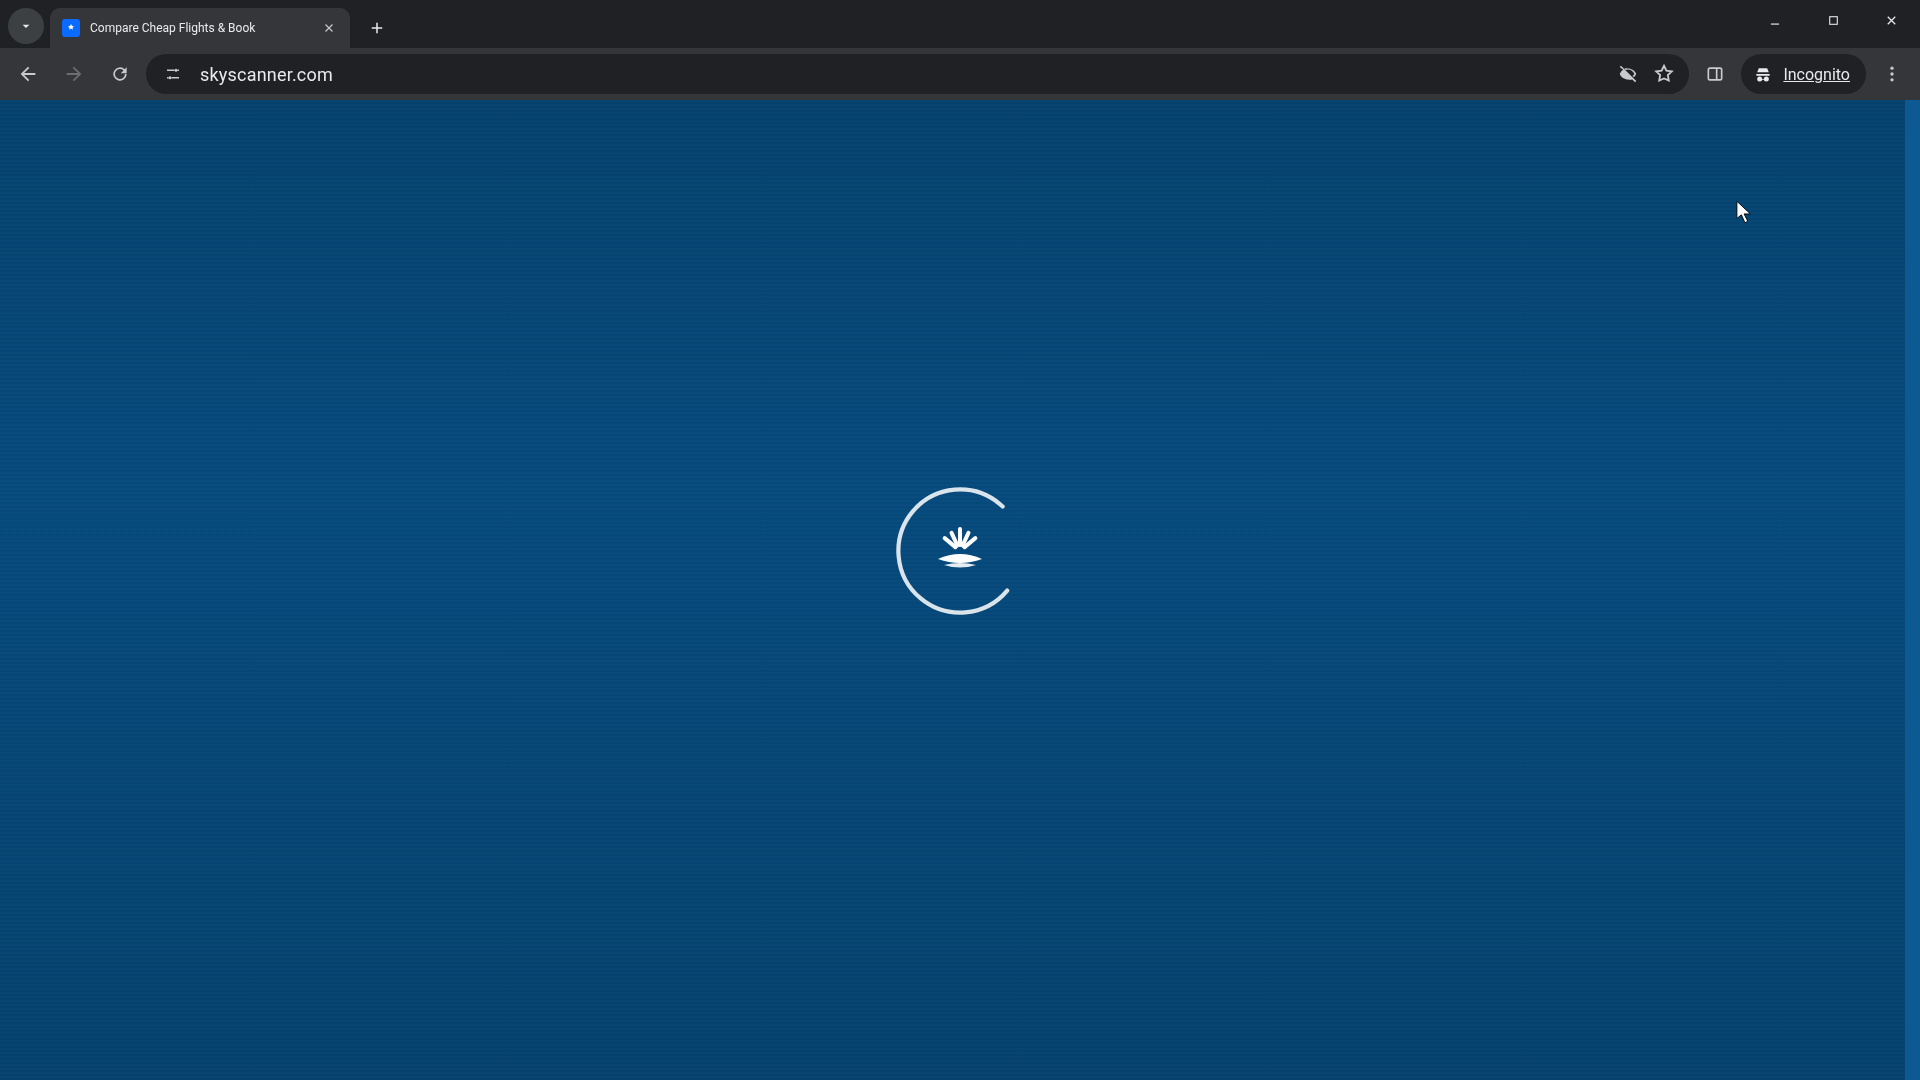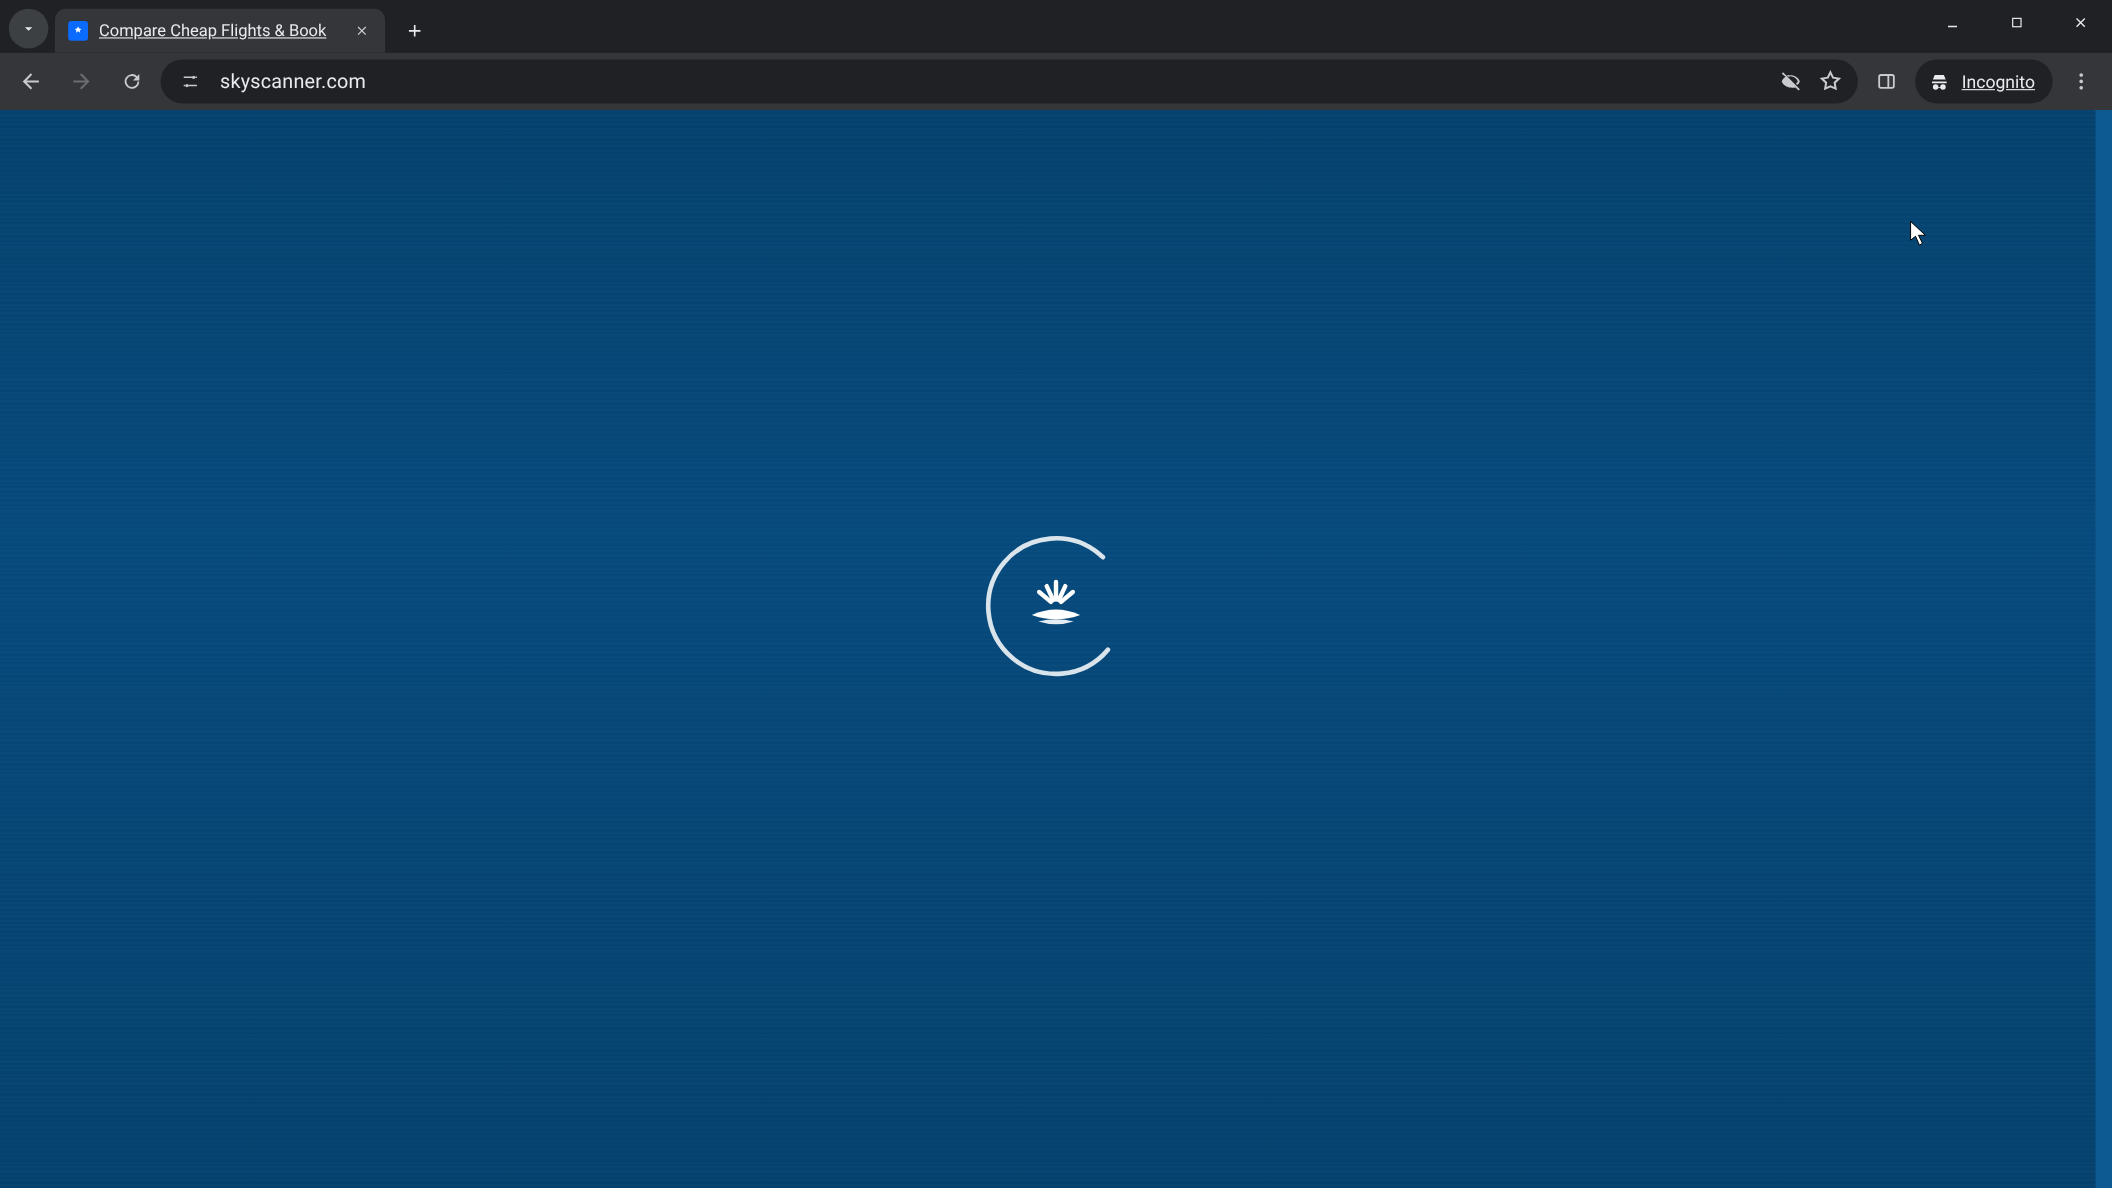--- a/index.html
+++ b/index.html
@@ -23,24 +23,23 @@
   }
   .tab {
     height: 40px;
     min-width: 300px;
     background: #35363a;
     border-radius: 10px 10px 0 0;
     display: flex;
     align-items: center;
     padding: 0 10px 0 12px;
     color: #e8eaed;
-    font-size: 15px;
+    font-size: 12px;
     gap: 10px;
     position: relative;
-    text-decoration: underline;
   }
   .tab .favicon {
     width: 18px; height: 18px; border-radius: 3px;
     background: #0b6bff;
     display: flex; align-items: center; justify-content: center;
   }
   .tab .favicon svg { width: 12px; height: 12px; }
   .tab .title { flex: 1; white-space: nowrap; overflow: hidden; text-overflow: clip; max-width: 220px; }
   .tab .close { width: 18px; height: 18px; display:flex;align-items:center;justify-content:center;color:#c9cacd; }
   .newtab {

